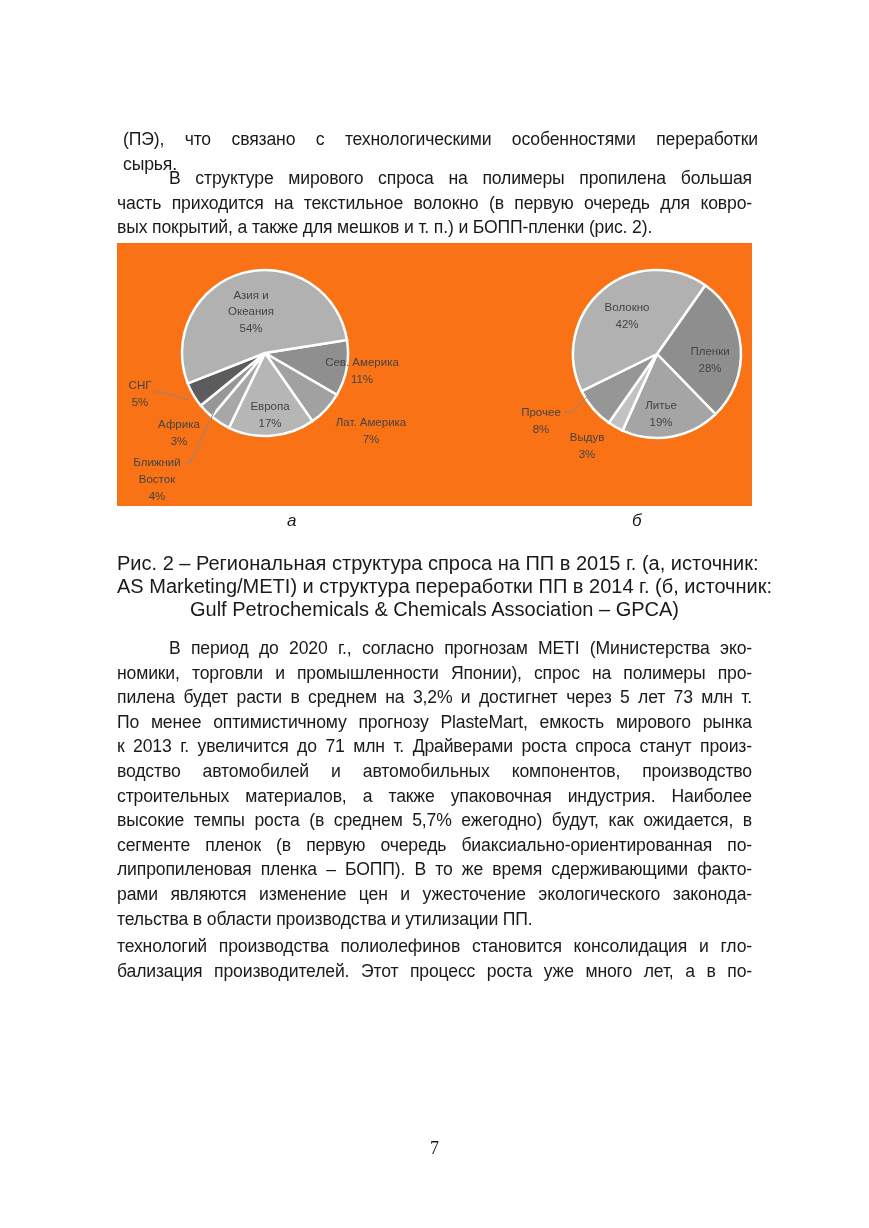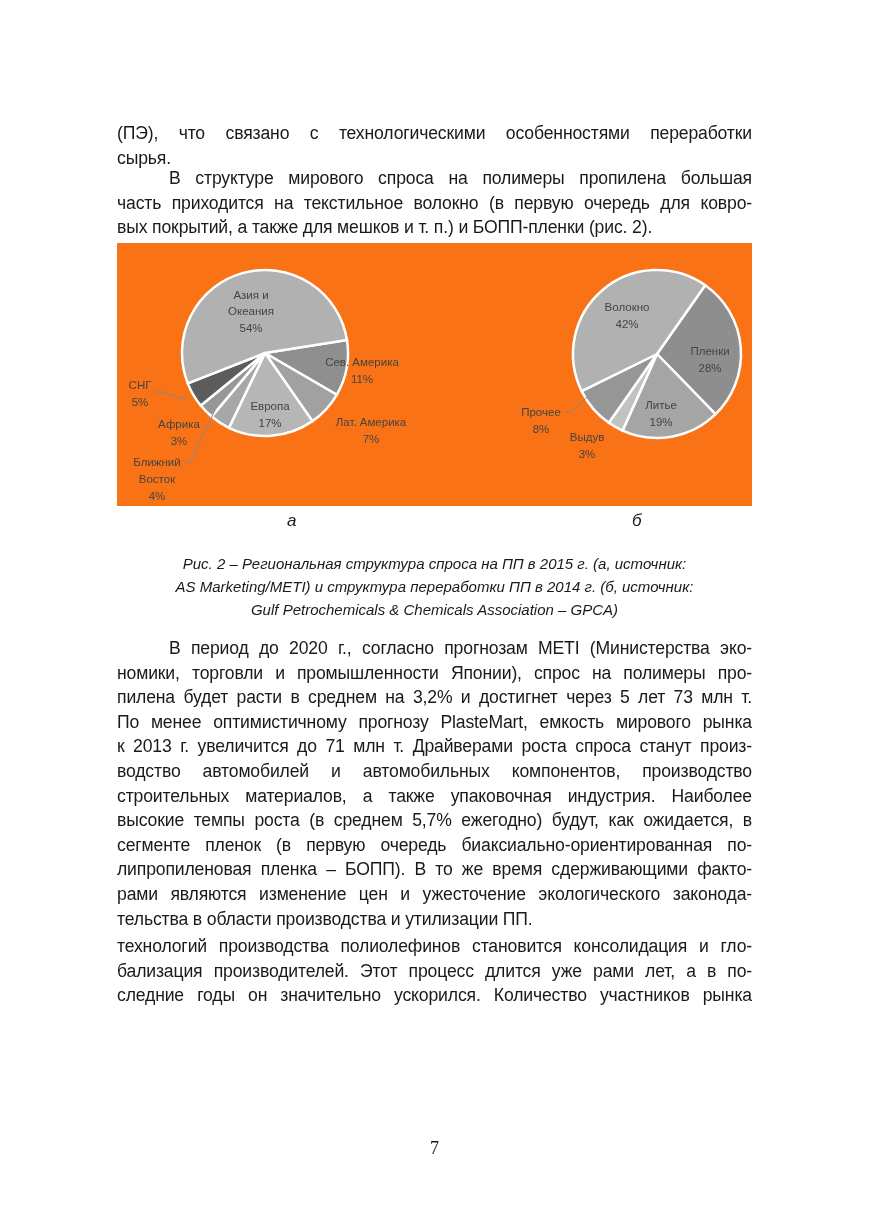--- a/index.html
+++ b/index.html
@@ -7,30 +7,30 @@
          font-family: "Liberation Sans", "DejaVu Sans", sans-serif; color: #1a1a1a; }
   .para { position: absolute; left: 117px; width: 635px; font-size: 17.6px; line-height: 24.6px;
           text-align: justify; font-family: "Liberation Sans", sans-serif; letter-spacing: -0.15px; }
   .para .ln { display: block; text-align: justify; text-align-last: justify; white-space: nowrap; height: 24.6px; }
   .para .ln.last { text-align-last: left; }
   .para .ln.indent { padding-left: 52px; }
   .figure { position: absolute; left: 117px; top: 243px; width: 635px; height: 263px; background: #f97316; }
   .figure svg { position: absolute; left: 0; top: 0; }
   .sublabel { position: absolute; font-style: italic; font-size: 17px; font-family: "Liberation Sans", sans-serif; }
   .caption { position: absolute; left: 117px; top: 552px; width: 635px; text-align: center;
-             font-size: 15px; line-height: 23px; font-family: "Liberation Sans", sans-serif; font-style: italic; }
+             font-size: 20px; line-height: 23px; font-family: "Liberation Sans", sans-serif; }
   .caption span { display: block; white-space: nowrap; }
   .pagenum { position: absolute; left: 0; width: 869px; top: 1138px; text-align: center;
              font-family: "Liberation Serif", serif; font-size: 18px; }
   .plabel { font-family: "Liberation Sans", sans-serif; font-size: 11.5px; fill: #444; }
 </style>
 </head>
 <body>
 
-<div class="para" style="top:121px;">
+<div class="para" style="top:127px;margin-left:6px;">
   <span class="ln">(ПЭ), что связано с технологическими особенностями переработки</span>
   <span class="ln last">сырья.</span>
 </div>
 
 <div class="para" style="top:166px;">
   <span class="ln indent">В структуре мирового спроса на полимеры пропилена большая</span>
   <span class="ln">часть приходится на текстильное волокно (в первую очередь для ковро-</span>
   <span class="ln last">вых покрытий, а также для мешков и т. п.) и БОПП-пленки (рис. 2).</span>
 </div>
 
@@ -105,17 +105,16 @@
   <span class="ln">строительных материалов, а также упаковочная индустрия. Наиболее</span>
   <span class="ln">высокие темпы роста (в среднем 5,7% ежегодно) будут, как ожидается, в</span>
   <span class="ln">сегменте пленок (в первую очередь биаксиально-ориентированная по-</span>
   <span class="ln">липропиленовая пленка – БОПП). В то же время сдерживающими факто-</span>
   <span class="ln">рами являются изменение цен и ужесточение экологического законода-</span>
   <span class="ln last">тельства в области производства и утилизации ПП.</span>
 </div>
 
 <div class="para" style="top:934px;">
   <span class="ln">технологий производства полиолефинов становится консолидация и гло-</span>
-  <span class="ln">бализация производителей. Этот процесс длится уже рами лет, а в по-</span>
-  <span class="ln">следние годы он значительно ускорился. Количество участников рынка</span>
+  <span class="ln">бализация производителей. Этот процесс роста уже много лет, а в по-</span>
 </div>
 
 <div class="pagenum">7</div>
 
 </body></html>

